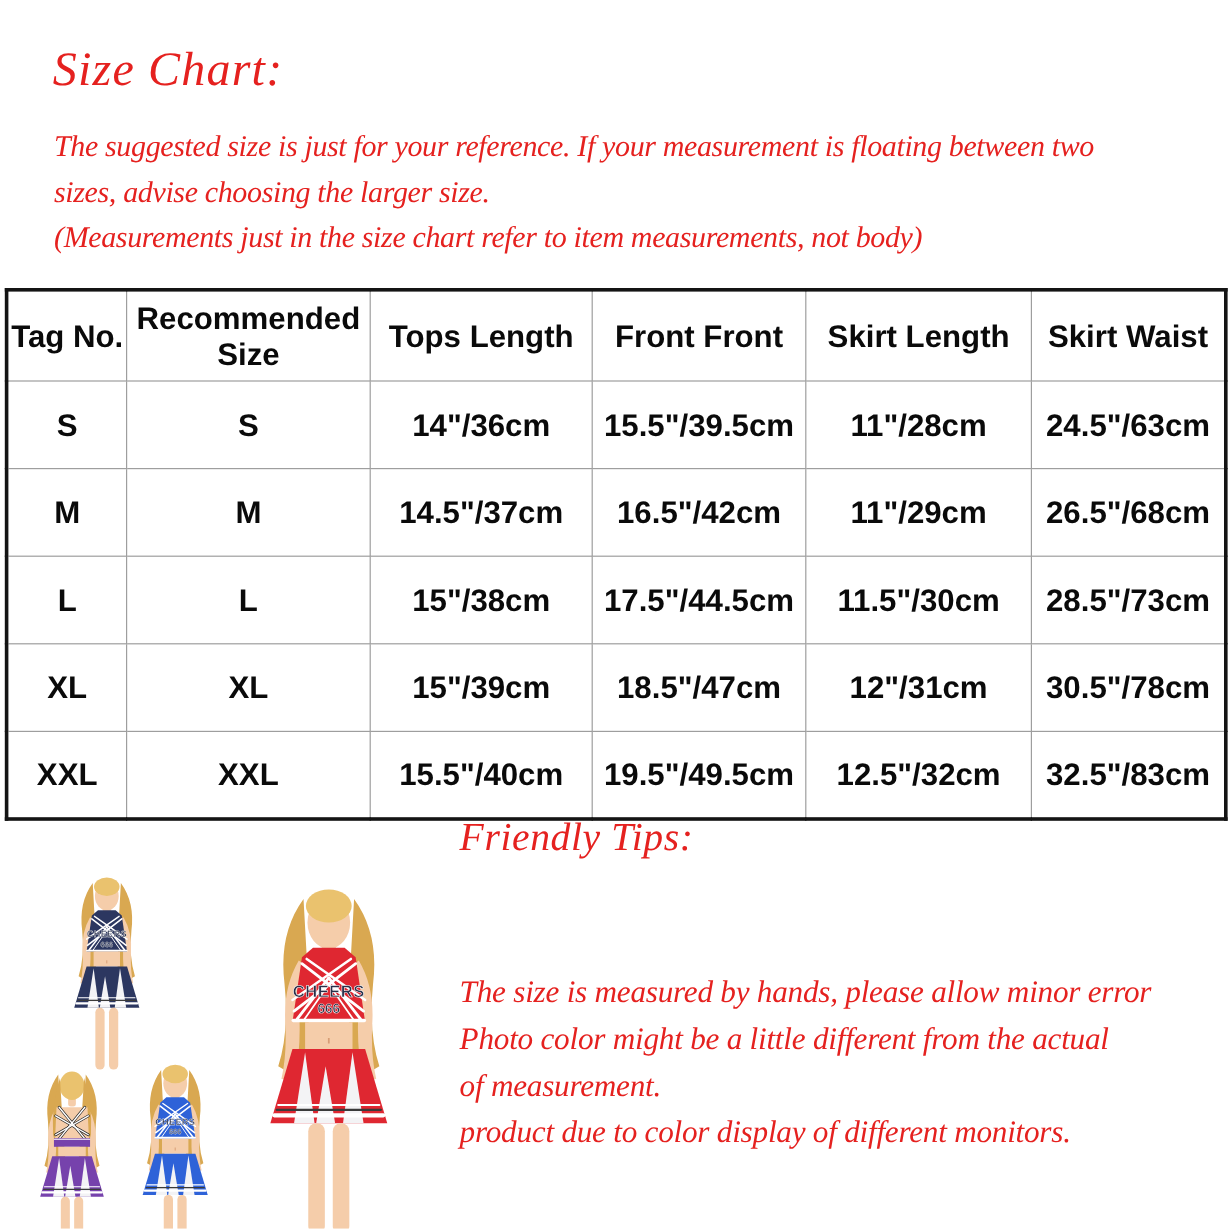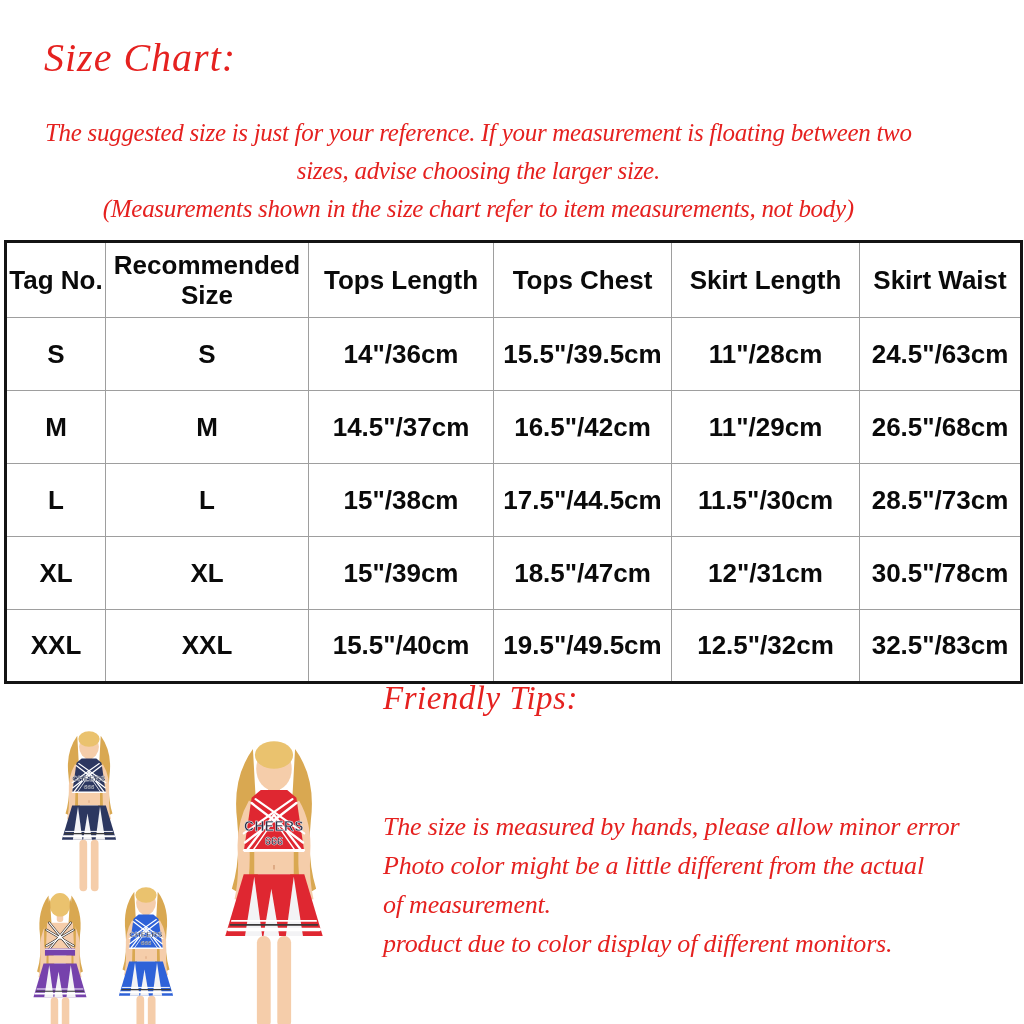--- a/index.html
+++ b/index.html
@@ -8,23 +8,23 @@
     --tgrid:#9e9e9e;
     --tblack:#0a0a0a;
     --bg:#ffffff;
   }
   *{box-sizing:border-box;}
   html,body{margin:0;padding:0;background:#fff;}
   .page{position:relative;width:1024px;height:1024px;background:var(--bg);overflow:hidden;
         font-family:"Liberation Sans",sans-serif;}
   .title{position:absolute;left:44px;top:36px;
          font:italic 400 40px/1.1 "Liberation Serif",serif;color:var(--accent);letter-spacing:1px;}
-  .intro{position:absolute;left:45px;top:114px;
+  .intro{position:absolute;left:45px;top:104px;
          font:italic 400 25px/38px "Liberation Serif",serif;color:var(--accent);letter-spacing:-0.3px;
-         white-space:nowrap;text-align:center;}
+         white-space:nowrap;}
   .size-table{position:absolute;left:4px;top:240px;width:1016px;
               border-collapse:collapse;table-layout:fixed;border:3px solid var(--tborder);}
   .size-table th,.size-table td{border:1px solid var(--tgrid);text-align:center;vertical-align:middle;
               color:var(--tblack);font-weight:bold;padding:0 2px;overflow:hidden;}
   .size-table th{font-size:26px;line-height:1.16;}
   .size-table td{font-size:26px;}
   .size-table thead tr{height:76px;}
   .size-table tbody tr{height:73px;background:#fff;}
   col.c0{width:100px}col.c1{width:203px}col.c2{width:185px}
   col.c3{width:178px}col.c4{width:188px}col.c5{width:162px}
@@ -44,38 +44,38 @@
 </head>
 <body>
 
 <div class="page">
 
   <div class="title">Size Chart:</div>
 
   <div class="intro" id="intro">
       <div>The suggested size is just for your reference. If your measurement is floating between two</div>
       <div>sizes, advise choosing the larger size.</div>
-      <div>(Measurements shown in the size chart refer to item measurements, not body)</div>
+      <div>(Measurements just in the size chart refer to item measurements, not body)</div>
     </div>
 
   <table class="size-table">
     <colgroup>
       <col class="c0">
         <col class="c1">
         <col class="c2">
         <col class="c3">
         <col class="c4">
         <col class="c5">
     </colgroup>
     <thead id="size-table-head">
         <tr>
           <th>Tag No.</th>
           <th>Recommended Size</th>
           <th>Tops Length</th>
-          <th>Tops Chest</th>
+          <th>Front Front</th>
           <th>Skirt Length</th>
           <th>Skirt Waist</th>
         </tr>
       </thead>
     <tbody id="size-table-body">
         <tr>
           <td>S</td>
           <td>S</td>
           <td>14"/36cm</td>
           <td>15.5"/39.5cm</td>

